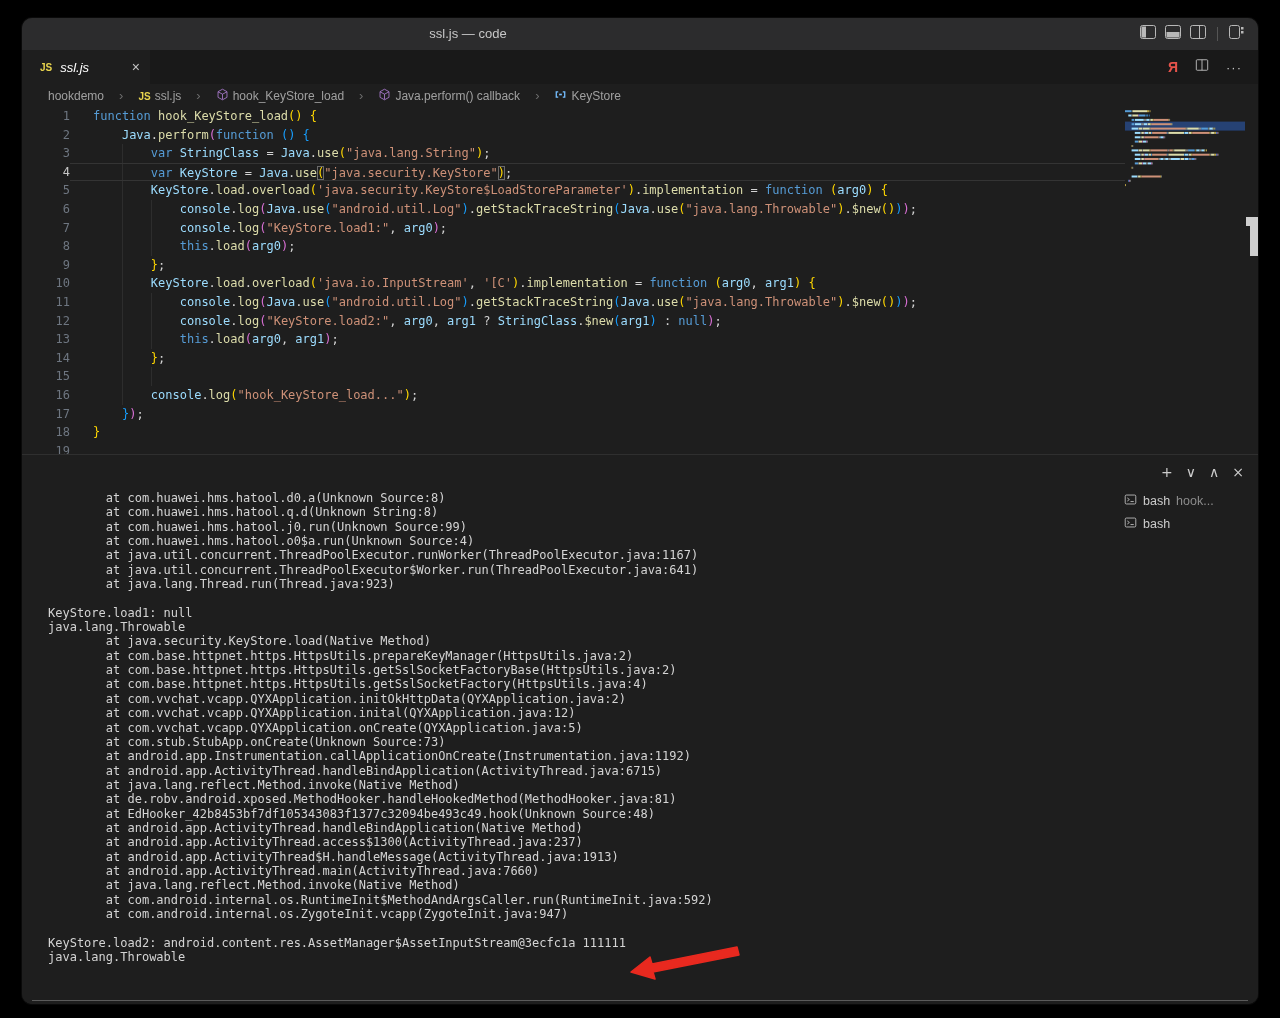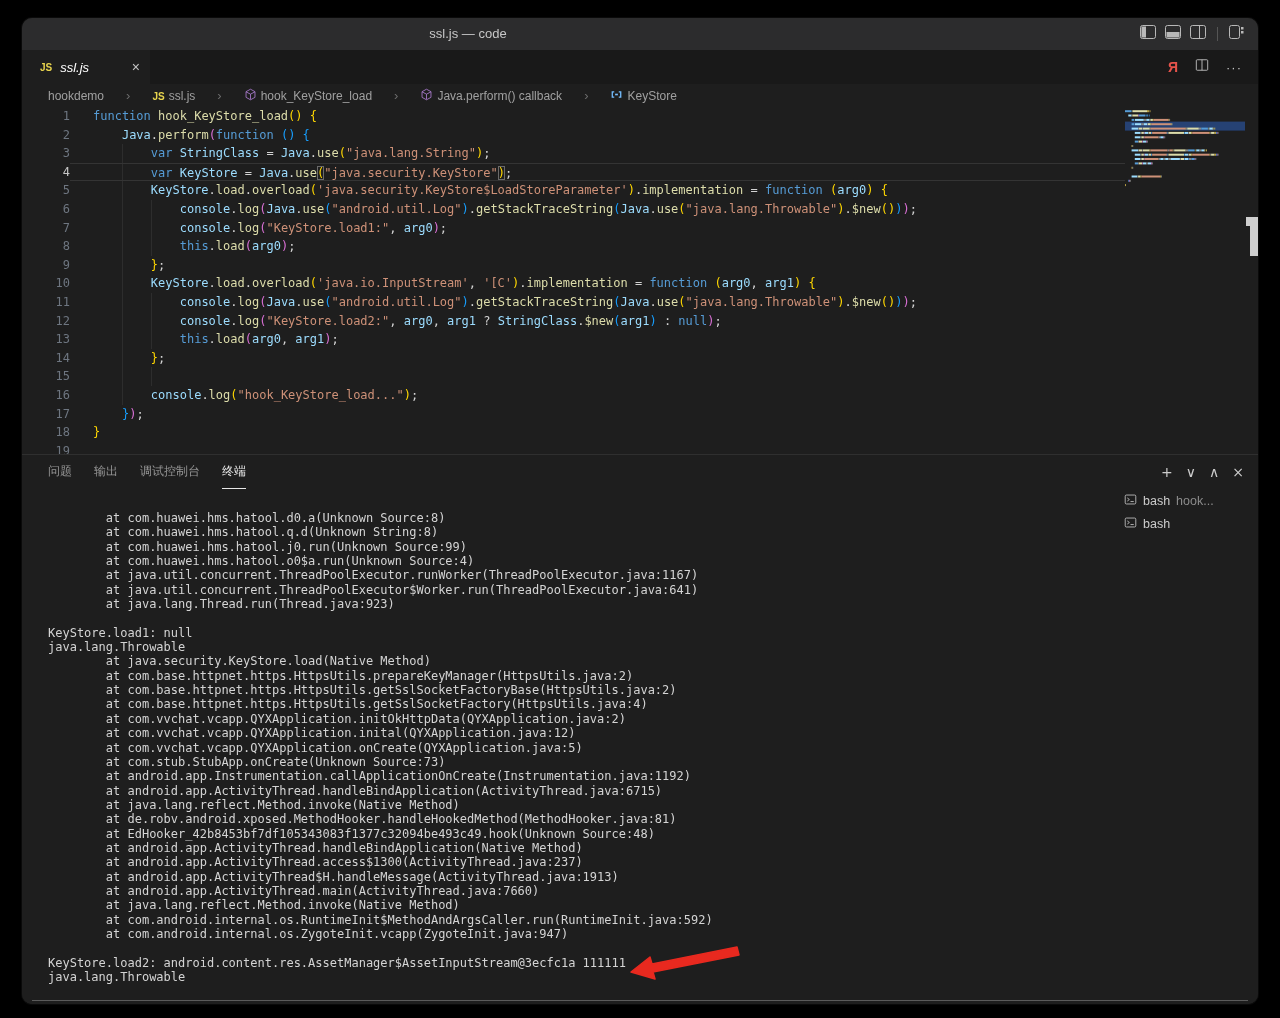--- a/index.html
+++ b/index.html
@@ -17,21 +17,21 @@
   .tabbar{height:34px;background:#191919;display:flex;position:relative;}
   .tab{width:128px;background:#1e1e1e;display:flex;align-items:center;gap:8px;
        padding:0 10px 0 18px;box-sizing:border-box;}
   .js-badge{color:#e8d44d;font-weight:bold;font-size:10px;font-family:Liberation Sans, sans-serif;}
   .tab-label{color:#ffffff;font-style:italic;font-size:13px;flex:1;}
   .tab-close{color:#c5c5c5;font-size:14px;line-height:14px;}
   .editor-actions{position:absolute;right:16px;top:0;height:34px;display:flex;align-items:center;gap:17px;}
   .run-glyph{color:#e5534b;font-weight:bold;font-size:14px;}
   .more-glyph{color:#c5c5c5;font-size:13px;letter-spacing:1px;}
   
-  .breadcrumb{height:23px;display:flex;align-items:center;padding-left:26px;gap:22px;
+  .breadcrumb{height:23px;display:flex;align-items:center;padding-left:26px;gap:15px;
               color:#a0a0a0;font-size:12px;background:#1e1e1e;white-space:nowrap;}
   .bc-sep{color:#6d6d6d;font-size:13px;}
   .bc-item{display:flex;align-items:center;gap:4px;}
   
   .editor{position:relative;height:347px;overflow:hidden;background:#1e1e1e;}
   .code-line{display:flex;height:18.6px;line-height:18.6px;white-space:pre;
              font-family:"DejaVu Sans Mono",monospace;font-size:12px;}
   .ln{flex:0 0 48px;text-align:right;color:#6e7681;user-select:none;}
   .code-line.current .ln{color:#c6c6c6;}
   .ct{position:relative;padding-left:23px;width:1055px;height:18.6px;box-sizing:border-box;}
@@ -46,21 +46,21 @@
   .cursorT .stem{position:absolute;left:4px;top:9px;width:8px;height:30px;background:#cfcfcf;}
   
   .panel{position:absolute;left:0;right:0;top:436px;bottom:0;background:#1e1e1e;
          border-top:1px solid #2f2f2f;box-sizing:border-box;}
   .ptabs{height:34px;display:flex;align-items:stretch;padding-left:26px;gap:22px;}
   .ptab{font-size:12px;color:#969696;line-height:33px;box-sizing:border-box;}
   .ptab.active{color:#e7e7e7;border-bottom:1px solid #e7e7e7;}
   .pactions{position:absolute;right:14px;top:0;height:34px;display:flex;align-items:center;gap:13px;
             color:#cccccc;}
   .pact{font-size:14px;line-height:14px;font-family:"DejaVu Sans",sans-serif;}
-  .term{position:absolute;left:26px;top:36px;right:140px;bottom:4px;overflow:hidden;margin-top:20px;}
+  .term{position:absolute;left:26px;top:36px;right:140px;bottom:4px;overflow:hidden;}
   .tline{height:14.35px;line-height:14.35px;white-space:pre;color:#d4d4d4;
          font-family:"DejaVu Sans Mono",monospace;font-size:12px;}
   .termlist{position:absolute;right:6px;top:34px;width:128px;}
   .trow{display:flex;align-items:center;gap:6px;height:23px;font-size:12.5px;color:#cccccc;white-space:nowrap;}
   .trow .suffix{color:#8c8c8c;}
   .bottomline{position:absolute;left:10px;right:10px;bottom:3px;height:1px;background:#707070;opacity:.75;}
   
   .arrow{position:absolute;left:628px;top:946px;width:120px;height:42px;z-index:50;}
 </style>
 </head>
@@ -349,26 +349,20 @@
         <rect x="4.9" y="70.8" width="0.8" height="2" fill="#8a8a8a"></rect>
         <rect x="0.0" y="75.1" width="0.8" height="2" fill="#d7bb4e"></rect>
       </svg>
     <div class="cursorT">
       <div class="bar"></div>
         <div class="stem"></div>
     </div>
   </div>
 
   <div class="panel">
-    <div class="ptabs">
-        <span class="ptab">问题</span>
-        <span class="ptab">输出</span>
-        <span class="ptab">调试控制台</span>
-        <span class="ptab active">终端</span>
-      </div>
     <div class="pactions">
         <span class="pact">+</span>
         <span class="pact">∨</span>
         <span class="pact">∧</span>
         <span class="pact">×</span>
       </div>
     <div class="term">
         <div class="tline">        at com.huawei.hms.hatool.d0.a(Unknown Source:8)</div>
         <div class="tline">        at com.huawei.hms.hatool.q.d(Unknown String:8)</div>
         <div class="tline">        at com.huawei.hms.hatool.j0.run(Unknown Source:99)</div>

